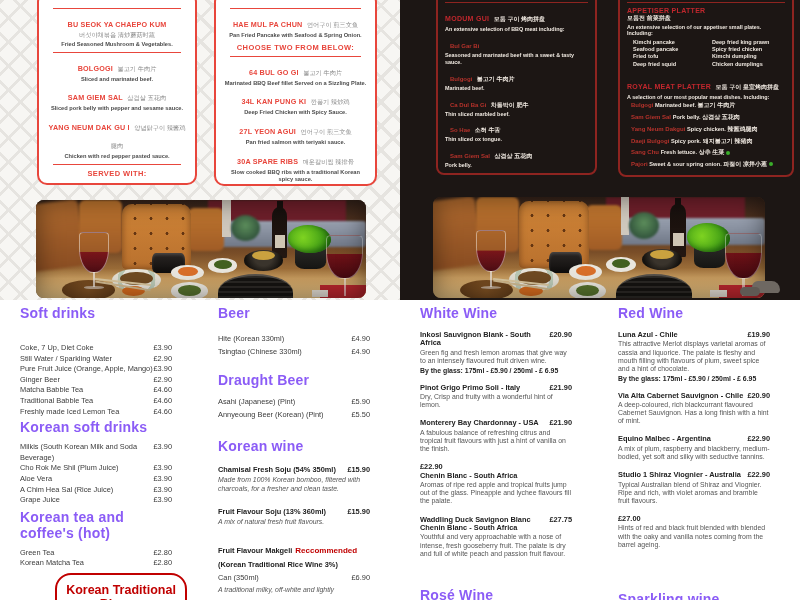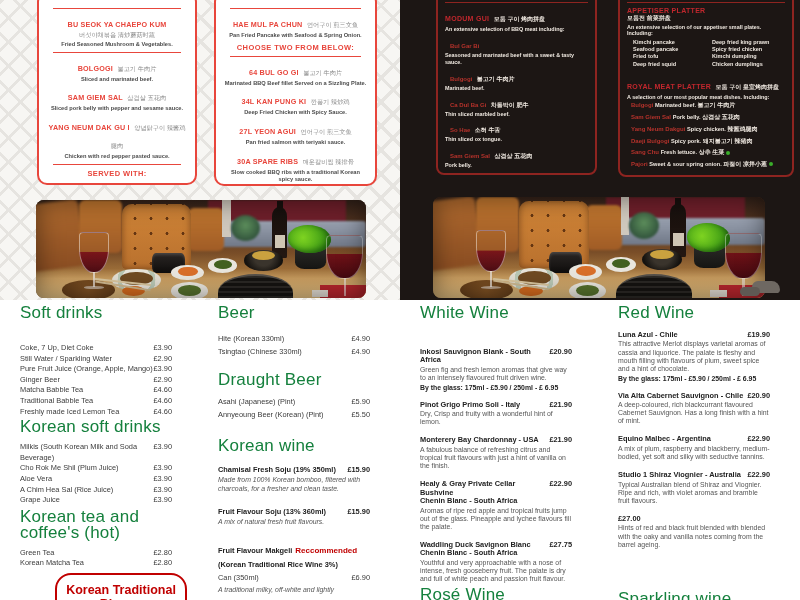--- a/index.html
+++ b/index.html
@@ -48,21 +48,21 @@
   .dolsot{margin-top:3px}
 
   
   .photo{position:absolute;border-radius:8px;overflow:hidden;background:#3a2417}
   #photoL{left:36px;top:200px;width:330px;height:98px}
   #photoR{left:33px;top:197px;width:332px;height:101px}
 
   
   .colA{position:absolute;left:20px;top:0;width:152px}
   .colB{position:absolute;left:218px;top:0;width:152px}
-  .h1{color:#15803d;font-weight:normal;font-size:17px;letter-spacing:.2px;line-height:16px}
+  .h1{color:#8b5cf6;font-weight:bold;font-size:14px;letter-spacing:.2px;line-height:16px}
   .drow{display:flex;justify-content:space-between;font-size:7.4px;color:#3a3a3a;line-height:10.6px}
   .drow2 .drow{line-height:12.5px}
   .we{margin-bottom:10px}
   .we-h{display:flex;justify-content:space-between}
   .we-n,.we-p,.we-n2{font-weight:bold;font-size:7.4px;color:#222;line-height:1.14}
   .we-d{font-size:6.9px;color:#555;line-height:1.18;margin-top:1px}
   .we-g{font-size:6.9px;font-weight:bold;color:#222;margin-top:1.5px}
   .kw{margin-bottom:8px}
   .kw-h{display:flex;justify-content:space-between}
   .kw-n{font-weight:bold;font-size:7.4px;color:#222}
@@ -389,21 +389,21 @@
             <span>£5.90</span>
           </div>
           <div class="drow">
             <span>Annyeoung Beer (Korean) (Pint)</span>
             <span>£5.50</span>
           </div>
         </div>
       <div class="h1" style="margin-top:17px">Korean wine</div>
       <div class="kw" style="margin-top:11px">
         <div class="kw-h">
-            <span class="kw-n">Chamisal Fresh Soju (19% 350ml)</span>
+            <span class="kw-n">Chamisal Fresh Soju (54% 350ml)</span>
             <span class="kw-n">£15.90</span>
           </div>
         <div class="kw-d">Made from 100% Korean bomboo, filtered with charcoals, for a fresher and clean taste.</div>
       </div>
       <div class="kw" style="margin-top:14px">
         <div class="kw-h">
             <span class="kw-n">Fruit Flavour Soju (13% 360ml)</span>
             <span class="kw-n">£15.90</span>
           </div>
         <div class="kw-d">A mix of natural fresh fruit flavours.</div>
@@ -416,21 +416,21 @@
             <span>£6.90</span>
           </div>
         <div class="kw-d">A traditional milky, off-white and lightly</div>
       </div>
     </div>
   </div>
 
   <div id="br" class="q">
     <div class="colA" style="padding-top:5px">
       <div class="h1">White Wine</div>
-      <div style="margin-top:27px">
+      <div style="margin-top:10px">
           <div class="we">
     <div class="we-h">
               <span class="we-n">Inkosi Sauvignon Blank - South Africa</span>
               <span class="we-p">£20.90</span>
             </div>
 
     <div class="we-d">Green fig and fresh lemon aromas that give way to an intensely flavoured fruit driven wine.</div>
     <div class="we-g">By the glass: 175ml - £5.90 / 250ml - £ 6.95</div>
   </div>
           <div class="we">
@@ -446,21 +446,20 @@
     <div class="we-h">
               <span class="we-n">Monterery Bay Chardonnay - USA</span>
               <span class="we-p">£21.90</span>
             </div>
 
     <div class="we-d">A fabulous balance of refreshing citrus and tropical fruit flavours with just a hint of vanilla on the finish.</div>
 
   </div>
           <div class="we">
     <div class="we-h">
-              <span class="we-n">Healy &amp; Gray Private Cellar Bushvine</span>
               <span class="we-p">£22.90</span>
             </div>
     <div class="we-n2">Chenin Blanc - South Africa</div>
     <div class="we-d">Aromas of ripe red apple and tropical fruits jump out of the glass. Pineapple and lychee flavours fill the palate.</div>
 
   </div>
           <div class="we">
     <div class="we-h">
               <span class="we-n">Waddling Duck Savignon Blanc</span>
               <span class="we-p">£27.75</span>

